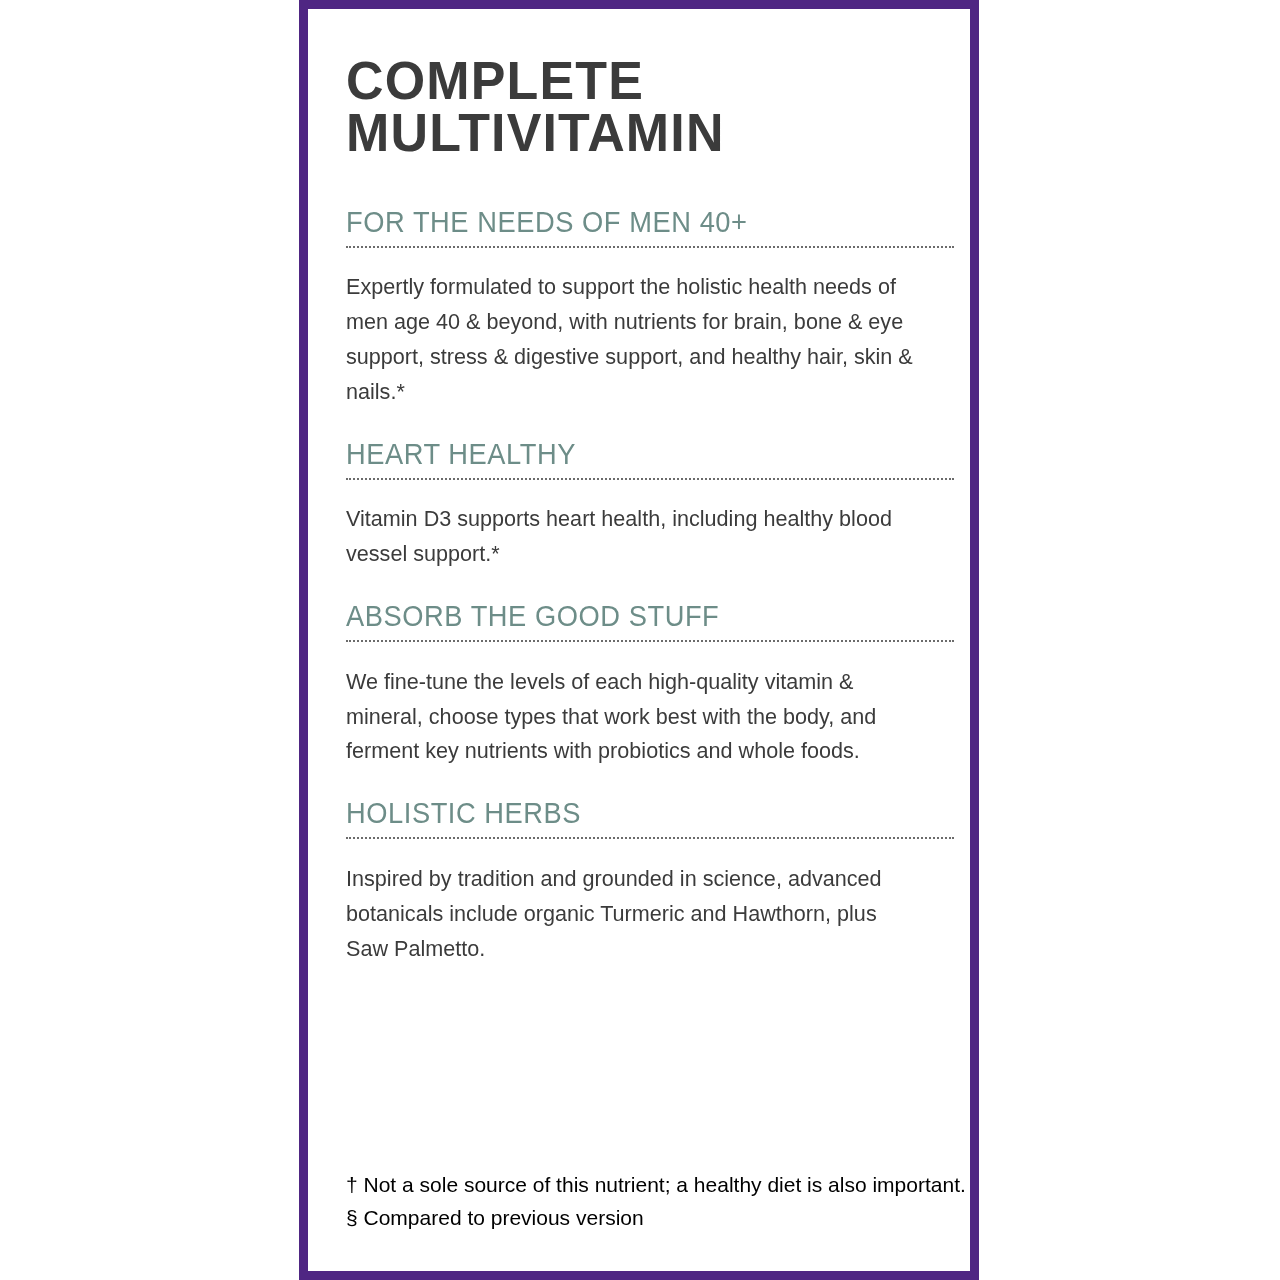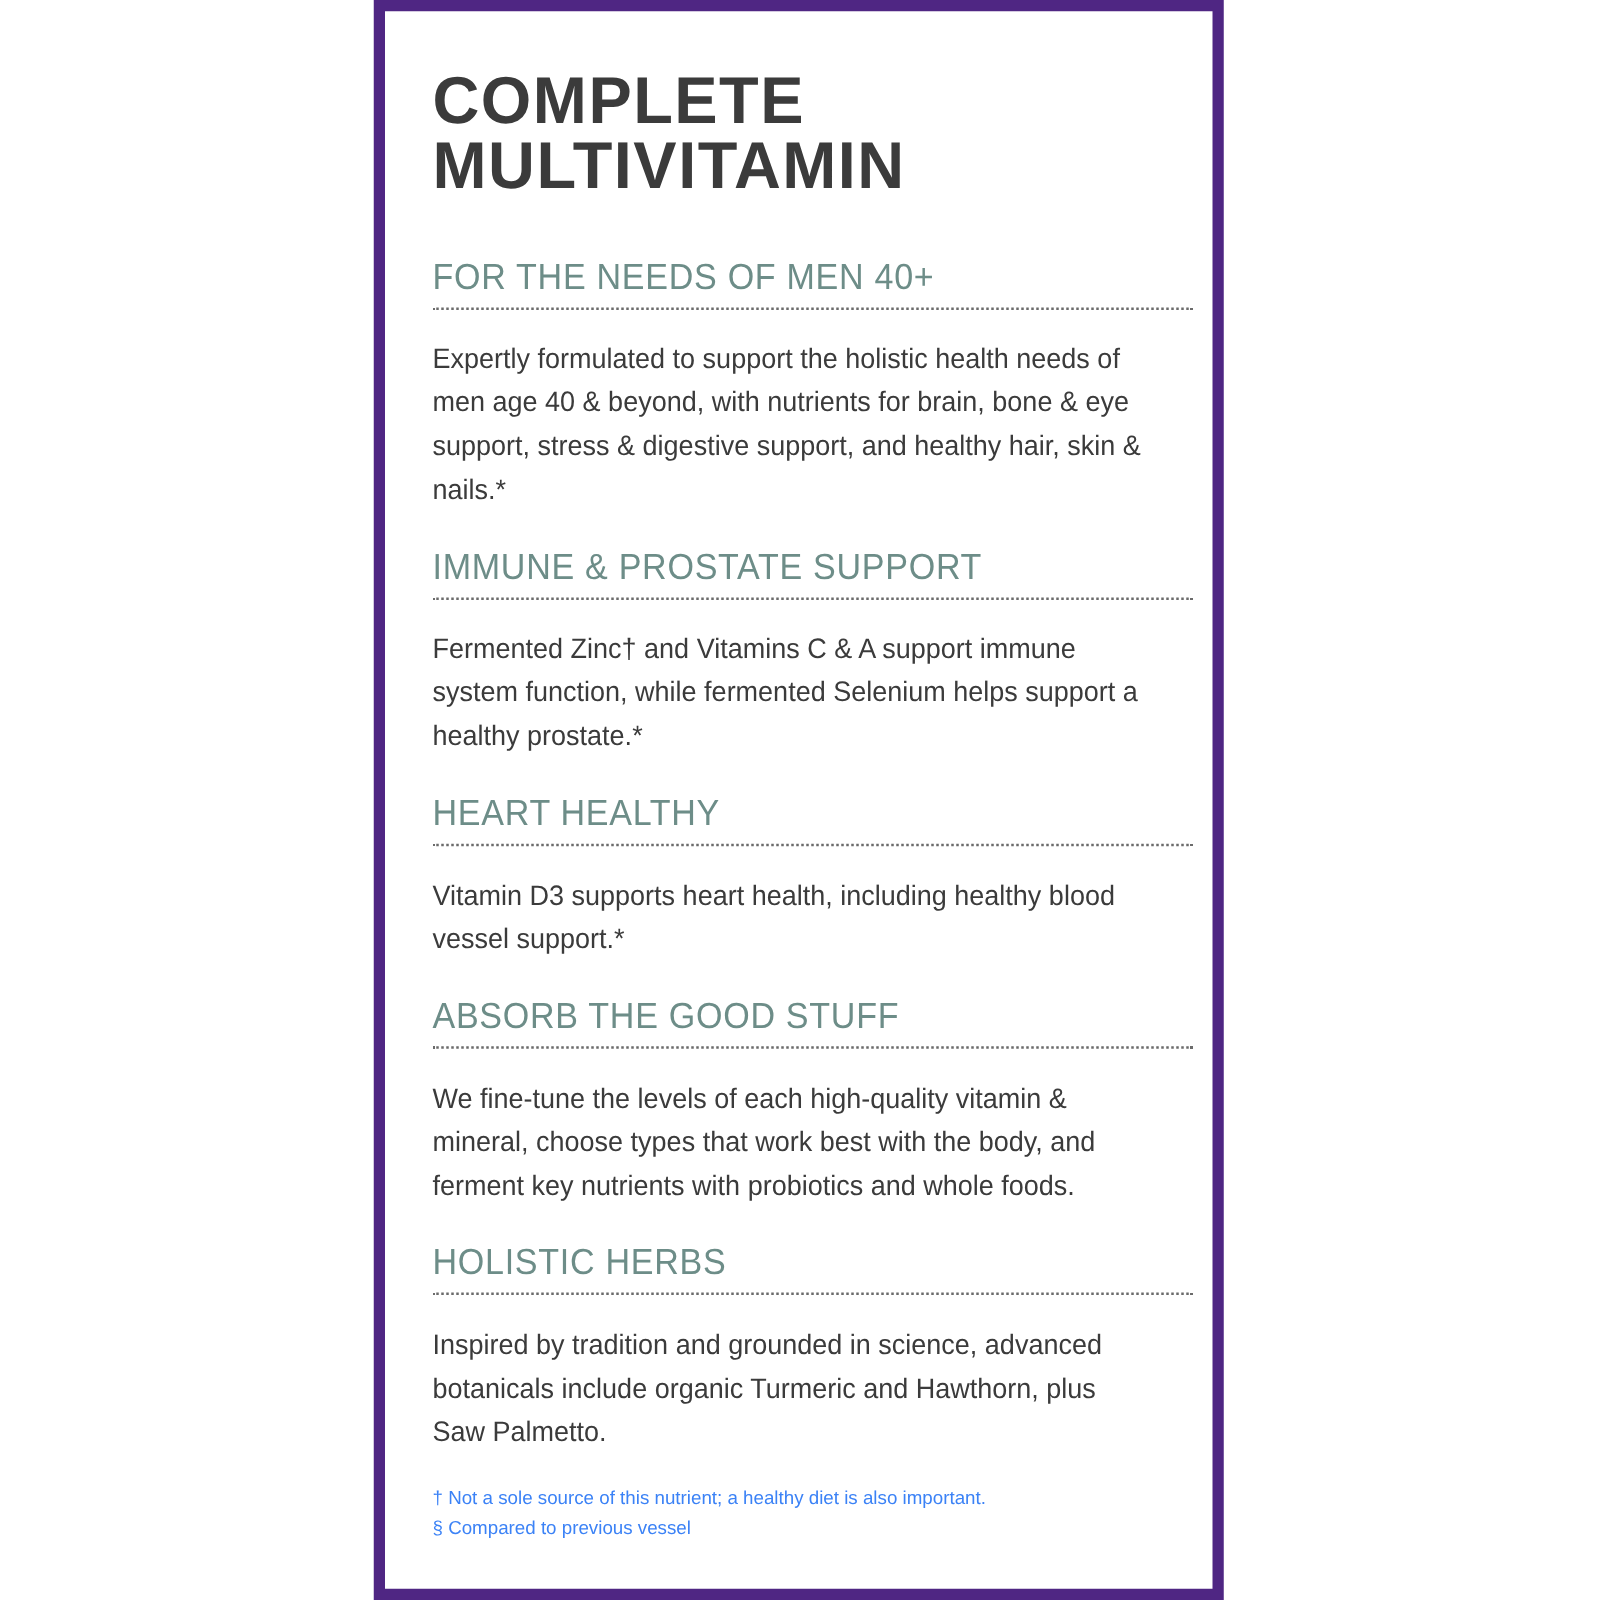--- a/index.html
+++ b/index.html
@@ -87,22 +87,22 @@
     line-height: 1.55;
     font-family: "Liberation Sans", sans-serif;
     max-width: 620px;
     transform: scaleX(0.96);
     transform-origin: left top;
   }
   .footnotes {
     position: absolute;
     left: 38px;
     bottom: 36px;
-    color: #3b82f6;
-    font-size: 15px;
+    color: #000000;
+    font-size: 21px;
     line-height: 1.6;
     font-family: "Liberation Sans", sans-serif;
   }
   .footnotes div {
     white-space: nowrap;
   }
 </style>
 </head>
 <body>
 
@@ -117,25 +117,20 @@
       </h1>
 
       <div class="sections">
 
         <div class="section">
           <h2 class="sec-head">FOR THE NEEDS OF MEN 40+</h2>
           <div class="rule"></div>
           <p class="sec-body">Expertly formulated to support the holistic health needs of men age 40 &amp; beyond, with nutrients for brain, bone &amp; eye support, stress &amp; digestive support, and healthy hair, skin &amp; nails.*</p>
         </div>
 
-        <div class="section">
-          <h2 class="sec-head">IMMUNE &amp; PROSTATE SUPPORT</h2>
-          <div class="rule"></div>
-          <p class="sec-body">Fermented Zinc† and Vitamins C &amp; A support immune system function, while fermented Selenium helps support a healthy prostate.*</p>
-        </div>
 
         <div class="section">
           <h2 class="sec-head">HEART HEALTHY</h2>
           <div class="rule"></div>
           <p class="sec-body">Vitamin D3 supports heart health, including healthy blood vessel support.*</p>
         </div>
 
         <div class="section">
           <h2 class="sec-head">ABSORB THE GOOD STUFF</h2>
           <div class="rule"></div>
@@ -146,17 +141,17 @@
           <h2 class="sec-head">HOLISTIC HERBS</h2>
           <div class="rule"></div>
           <p class="sec-body">Inspired by tradition and grounded in science, advanced botanicals include organic Turmeric and Hawthorn, plus Saw Palmetto.</p>
         </div>
 
       </div>
     </div>
 
     <div class="footnotes">
       <div>† Not a sole source of this nutrient; a healthy diet is also important.</div>
-      <div>§ Compared to previous vessel</div>
+      <div>§ Compared to previous version</div>
     </div>
 
   </div>
 </div>
 
 </body></html>

